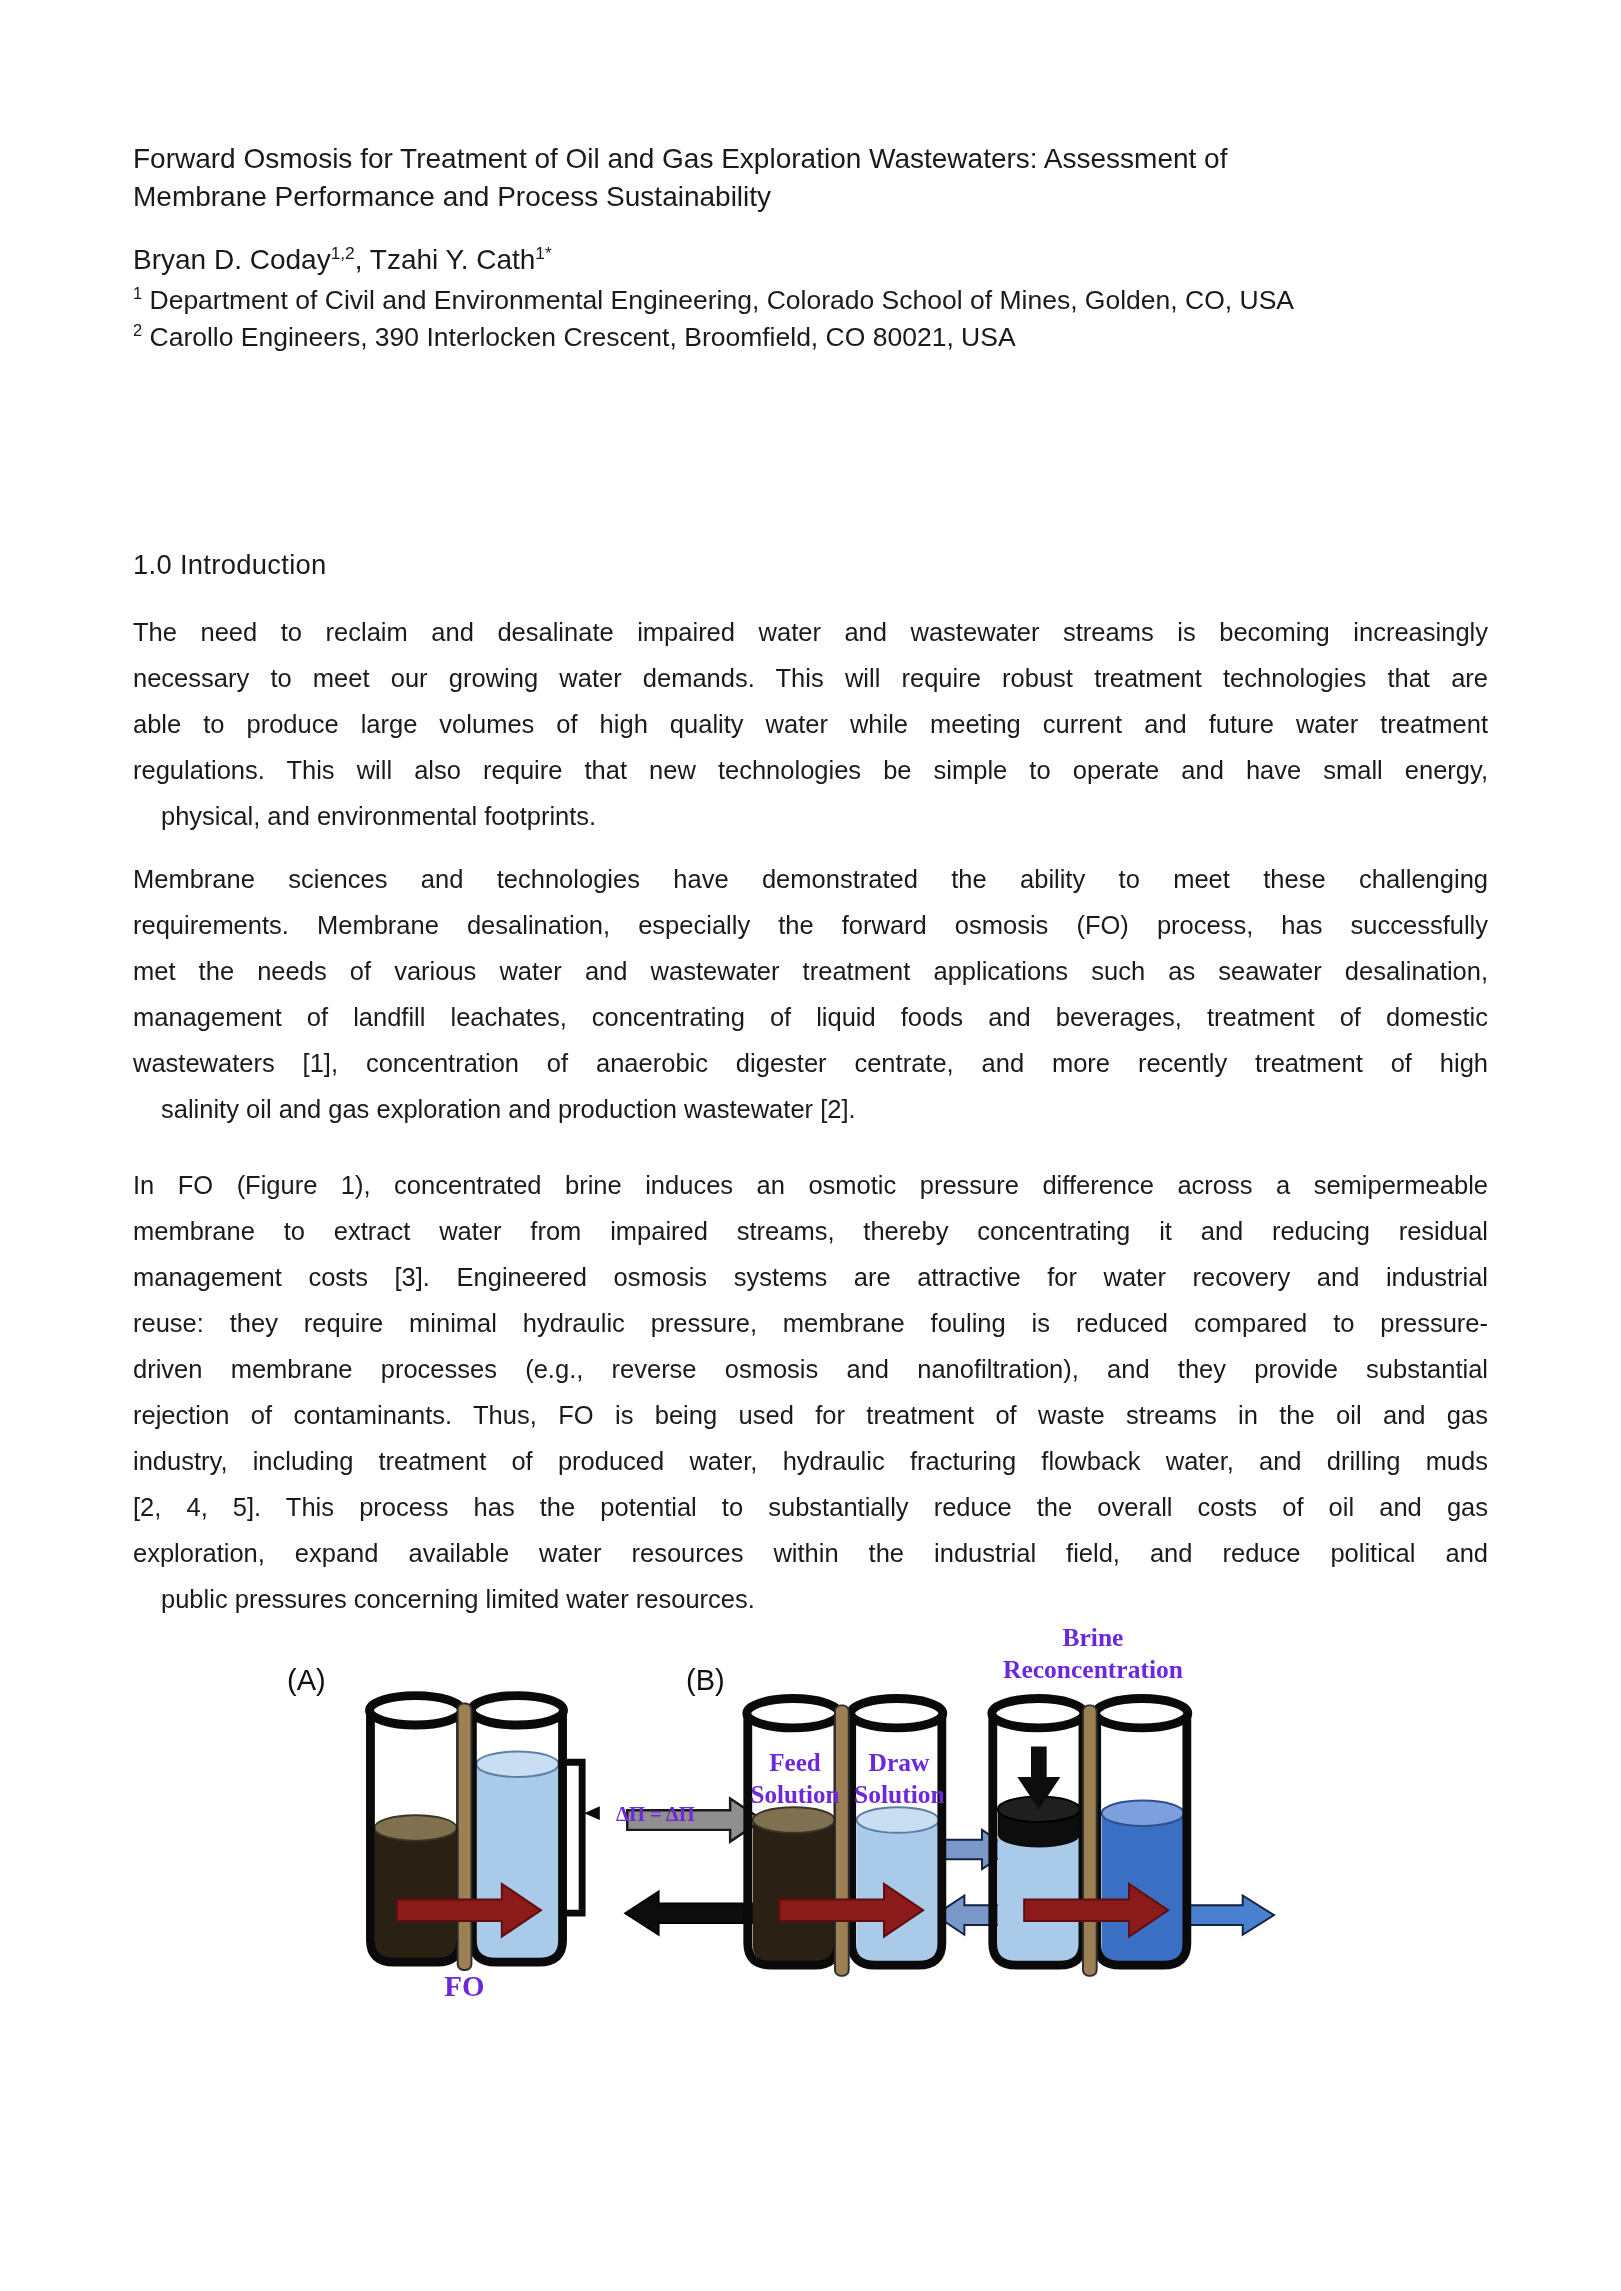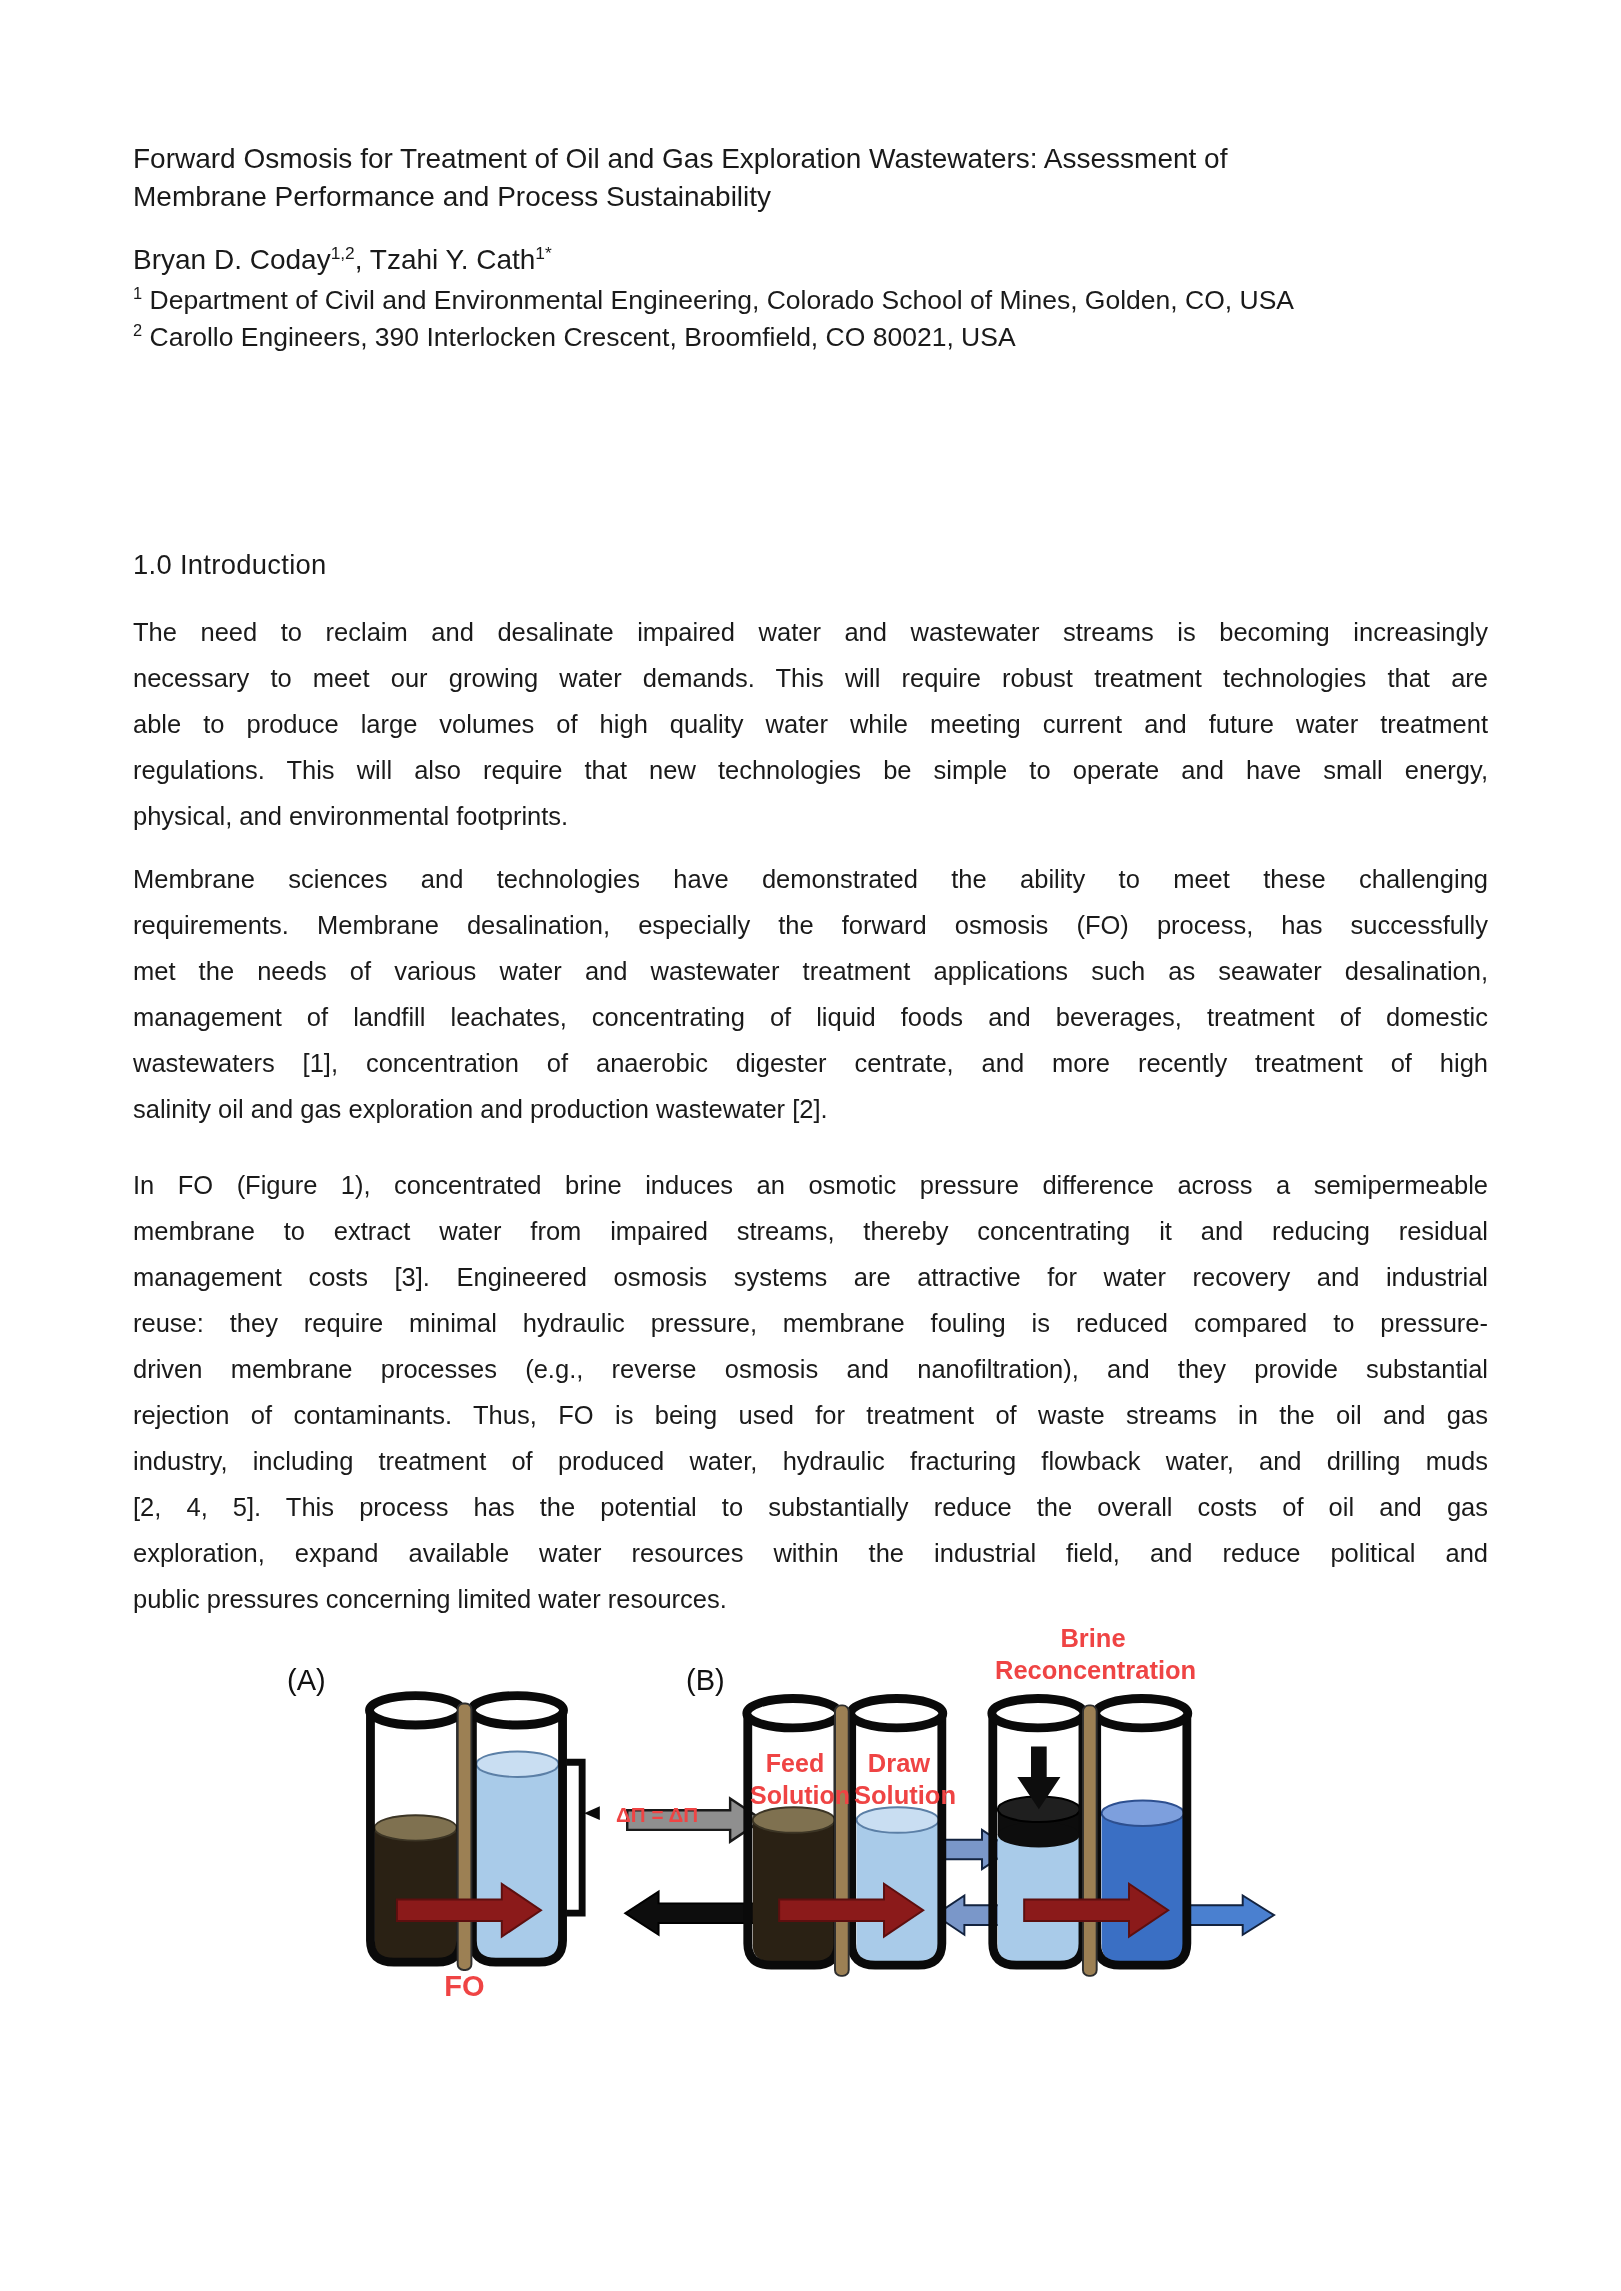--- a/index.html
+++ b/index.html
@@ -22,30 +22,30 @@
   .para-1 { top: 609px; }
   .para-2 { top: 856px; }
   .para-3 { top: 1162px; }
   .jline {
     font-size: 25.5px;
     line-height: 46px;
     text-align: justify;
     text-align-last: justify;
     white-space: normal;
   }
-  .jline.last { text-align-last: left; }
+  .jline.last { text-align-last: left; margin-left: 28px; }
   .caption { left: 133px; top: 2032px; width: 1355px; }
   .caption .jline { line-height: 33px; }
   .figure-area { left: 0; top: 1617px; width: 1621px; height: 412px; }
   .figure-area svg { position: absolute; left: 0; top: 0; }
   .figlabel { position: absolute; font-size: 29px; color: #111; }
   .seriflabel {
     position: absolute;
-    font-family: Liberation Sans, sans-serif;
-    color: #ef4444;
+    font-family: Liberation Serif, serif;
+    color: #6d28d9;
     text-align: center;
     font-weight: bold;
   }
   .fo-label { left: 428px; top: 353px; width: 73px; font-size: 29px; }
   .delta-label { left: 600px; top: 186px; width: 137px; font-size: 20.6px; text-align: left; margin-left: 16px; }
   .feed-label { left: 750px; top: 130px; width: 90px; font-size: 25px; line-height: 32px; }
   .draw-label { left: 854px; top: 130px; width: 90px; font-size: 25.5px; line-height: 32px; }
   .brine-label { left: 995px; top: 4.9px; width: 196px; font-size: 25.5px; line-height: 32px; }
 </style>
 </head>

